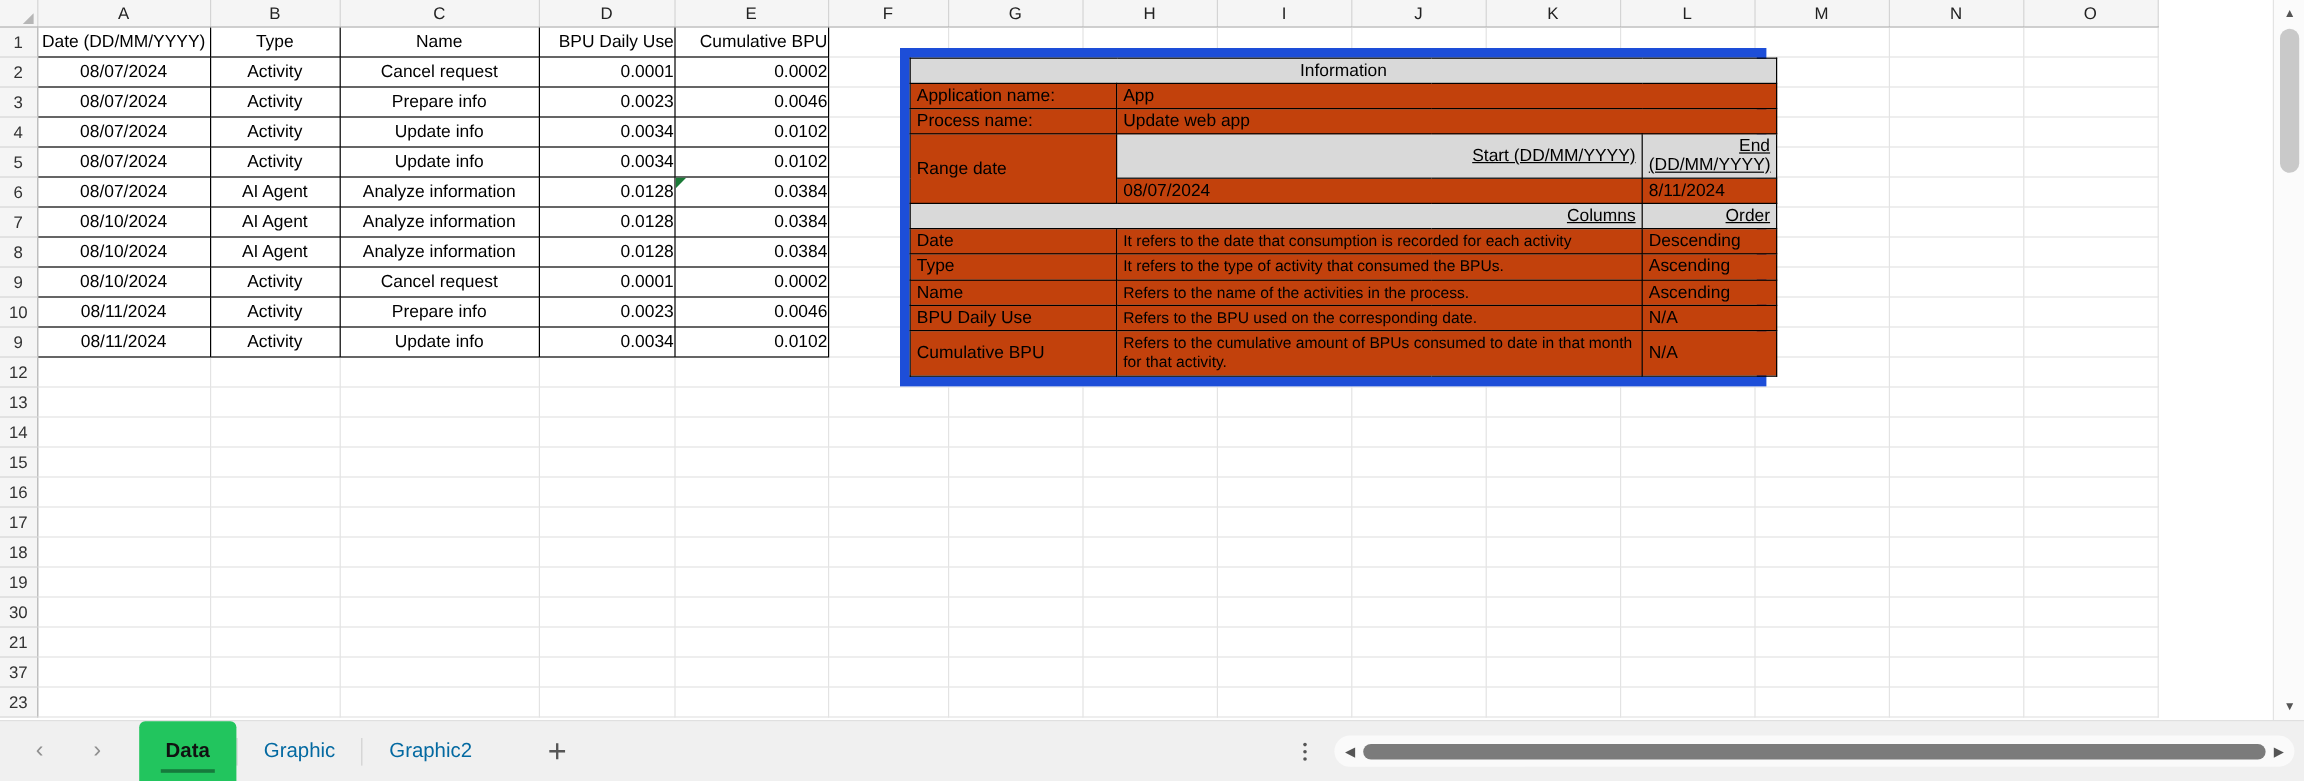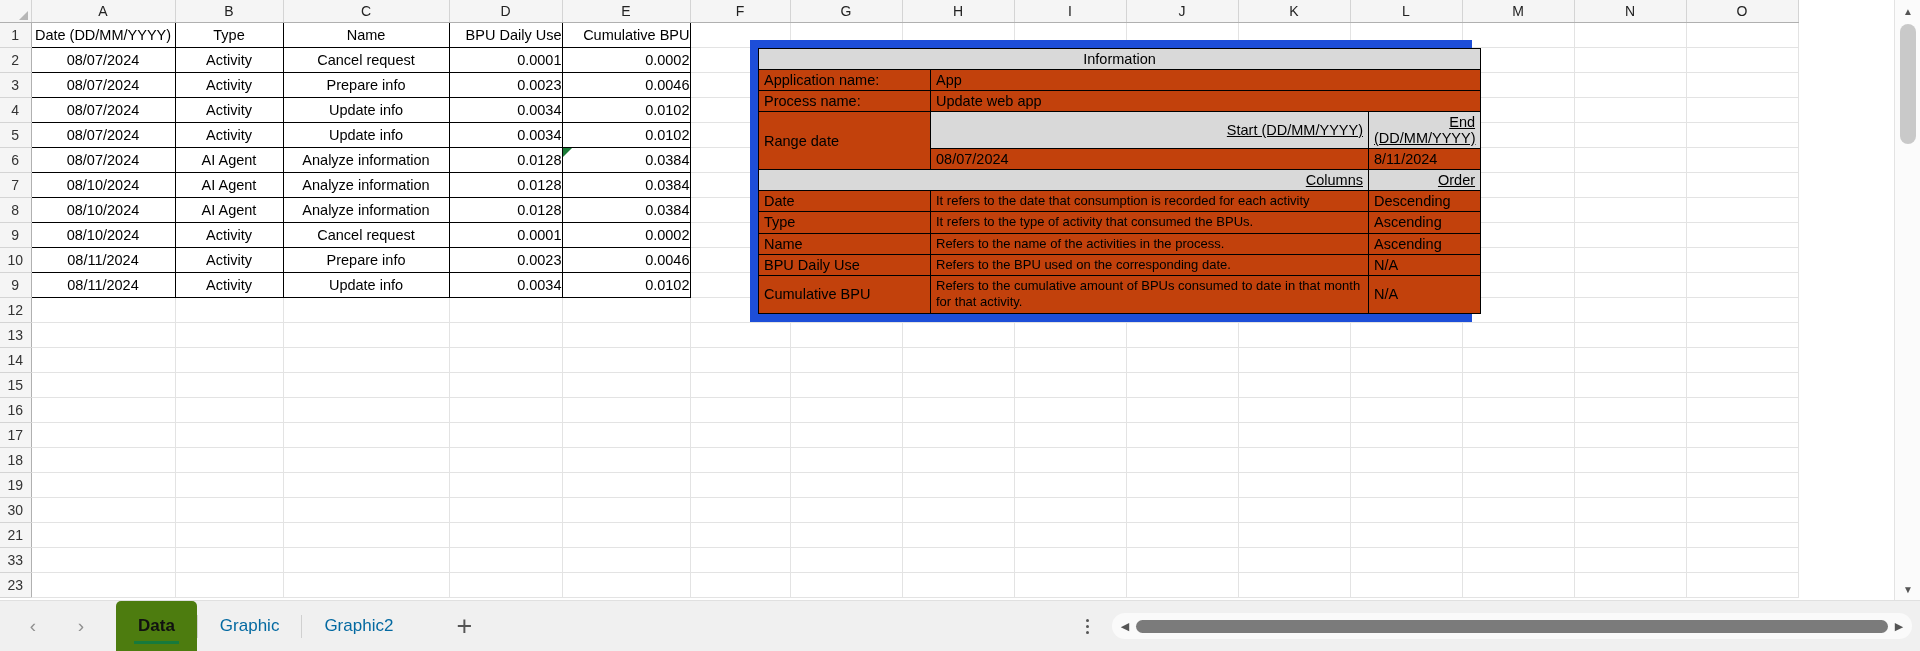--- a/index.html
+++ b/index.html
@@ -163,21 +163,21 @@
   .tabs { display: flex; align-items: stretch; margin-left: 24px; height: 51px; }
   .tab {
     display: flex; align-items: center; justify-content: center;
     padding: 0 22px;
     font-size: 17px;
     color: #0369a1;
     position: relative;
     height: 51px;
   }
   .tab.active {
-    background: #4d7c0f;
+    background: #22c55e;
     font-weight: 700;
     border-top-left-radius: 5px;
     border-top-right-radius: 5px;
     color: #111;
   }
   .tab.active::after {
     content:"";
     position: absolute;
     left: 18px; right: 18px; bottom: 8px;
     height: 3px; background: #167a3c;
@@ -628,21 +628,21 @@
             <td class="cell"></td>
             <td class="cell"></td>
             <td class="cell"></td>
             <td class="cell"></td>
             <td class="cell"></td>
             <td class="cell"></td>
             <td class="cell"></td>
             <td class="cell"></td>
           </tr>
           <tr>
-            <th class="rowhead">33</th>
+            <th class="rowhead">37</th>
             <td class="cell"></td>
             <td class="cell"></td>
             <td class="cell"></td>
             <td class="cell"></td>
             <td class="cell"></td>
             <td class="cell"></td>
             <td class="cell"></td>
             <td class="cell"></td>
             <td class="cell"></td>
             <td class="cell"></td>

